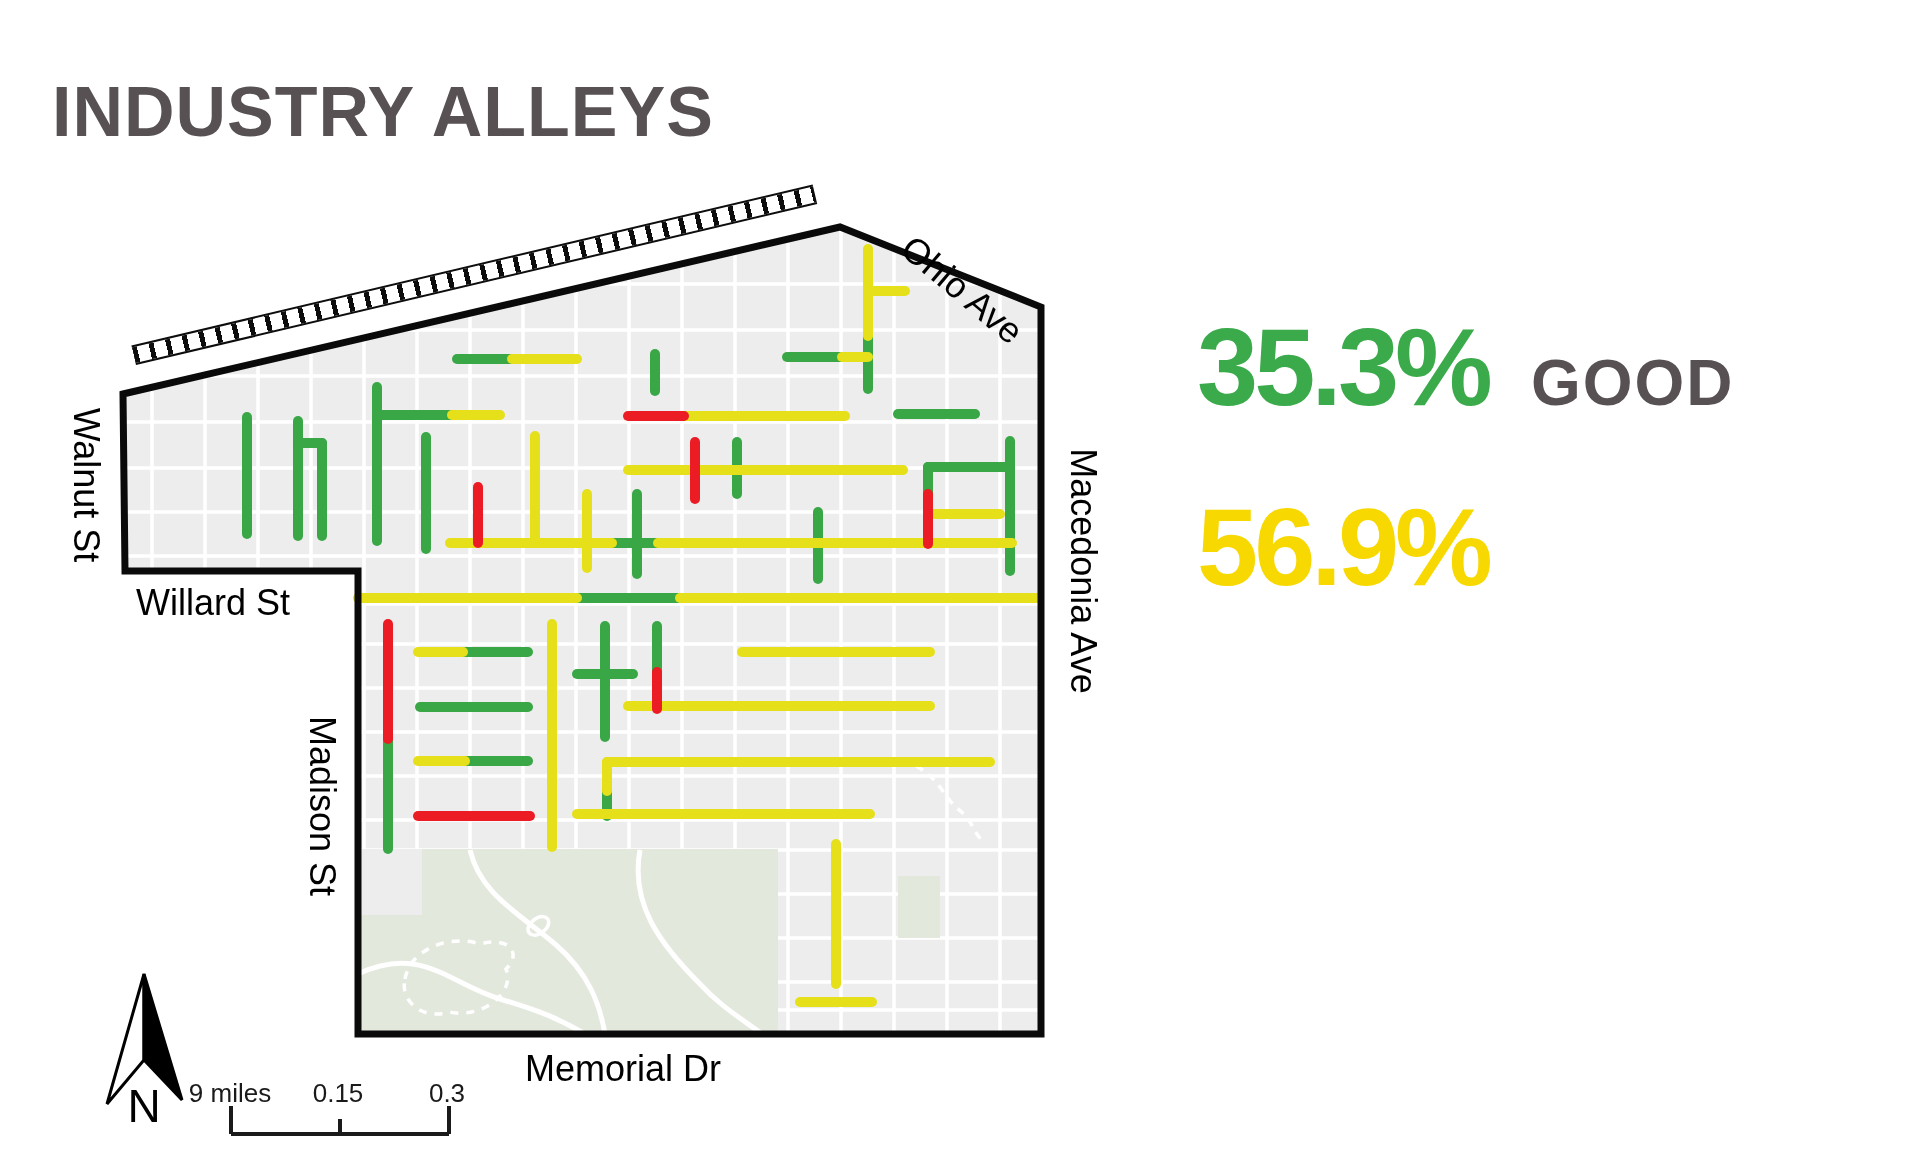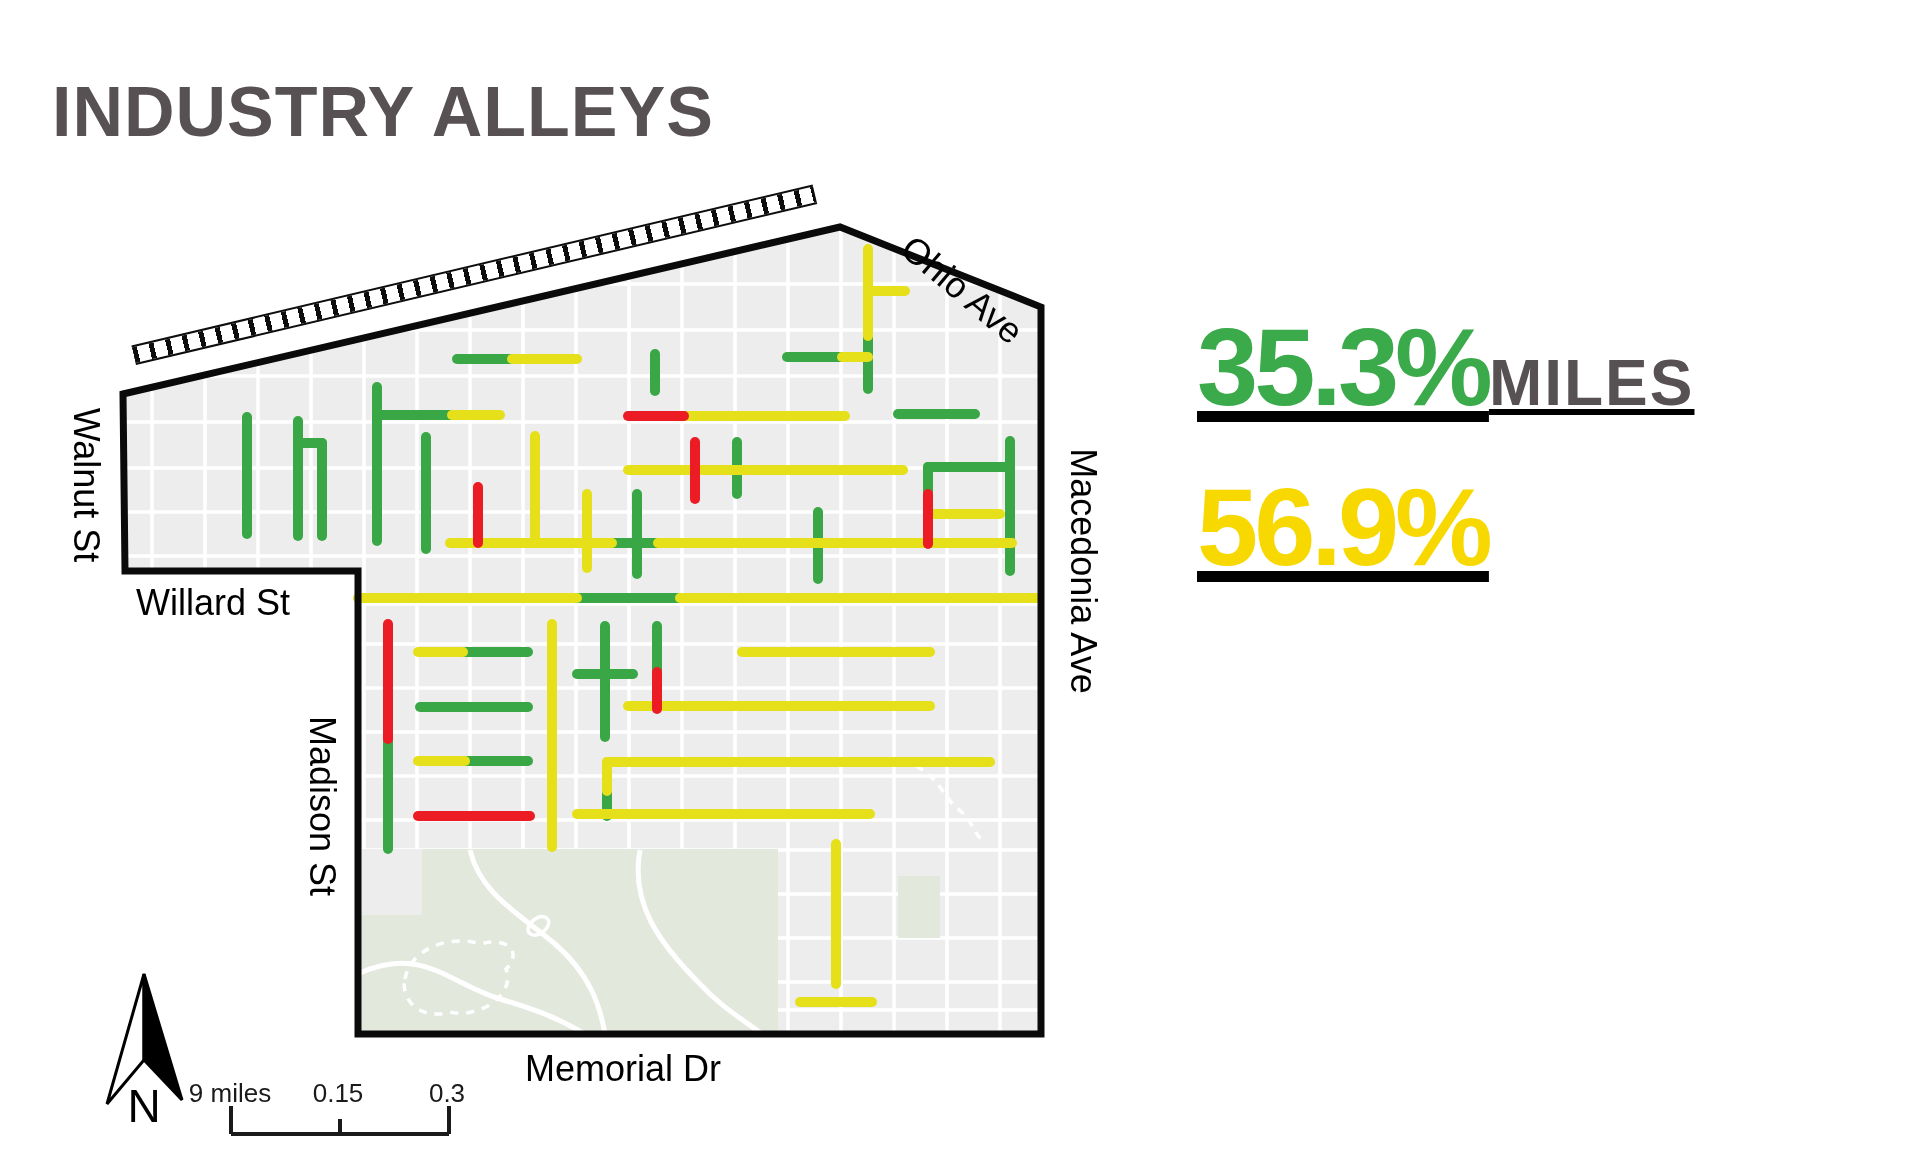--- a/index.html
+++ b/index.html
@@ -9,21 +9,21 @@
          color:#575153;letter-spacing:1px;white-space:nowrap;}
   #mapsvg{position:absolute;left:0;top:0;}
   .railroad{position:absolute;left:136px;top:301px;width:700px;height:16px;
             transform:rotate(-13.3deg);transform-origin:0 100%;
             border-top:2px solid #0d0d0d;border-bottom:2px solid #0d0d0d;
             background:repeating-linear-gradient(90deg,#0d0d0d 0 5px,transparent 5px 17px);}
   .maplabel{position:absolute;color:#000;font-size:36px;white-space:nowrap;}
   .center{transform:translate(-50%,-50%);}
   .rot90{transform:translate(-50%,-50%) rotate(90deg);}
   .rot40{transform:translate(-50%,-50%) rotate(40deg);}
-  .stat-row{position:absolute;left:1197px;display:flex;align-items:baseline;text-decoration:underline;}
+  .stat-row{position:absolute;left:1197px;display:flex;align-items:baseline;gap:42px;}
   .stat-value{font-size:110px;font-weight:bold;letter-spacing:-4px;line-height:1;}
   .stat-label{font-size:64px;font-weight:bold;color:#575153;letter-spacing:2px;line-height:1;}
   .north-n{position:absolute;left:144px;top:1062px;transform:translate(-50%,-50%);
            font-size:46px;color:#000;}
   .scale-label{position:absolute;font-size:26px;color:#1a1a1a;transform:translate(-50%,-100%);}
 </style>
 </head>
 <body>
 
 <div id="stage">
@@ -145,19 +145,19 @@
   <div class="maplabel center" style="left:623px;top:1025px;">Memorial Dr</div>
 
   <div class="north-n">N</div>
 
   <div class="scale-label" style="left:230px;top:1065px;">9 miles</div>
   <div class="scale-label" style="left:338px;top:1065px;">0.15</div>
   <div class="scale-label" style="left:447px;top:1065px;">0.3</div>
 
   <div class="stat-row" style="top:268px;">
     <span class="stat-value" style="color: rgb(58, 170, 75);">35.3%</span>
-    <span class="stat-label">MILES</span>
+    <span class="stat-label">GOOD</span>
   </div>
-  <div class="stat-row" style="top:428px;align-items:center;">
+  <div class="stat-row" style="top:448px;align-items:center;">
     <span class="stat-value" style="color: rgb(247, 216, 0);">56.9%</span>
   </div>
 
 </div>
 
 </body></html>

